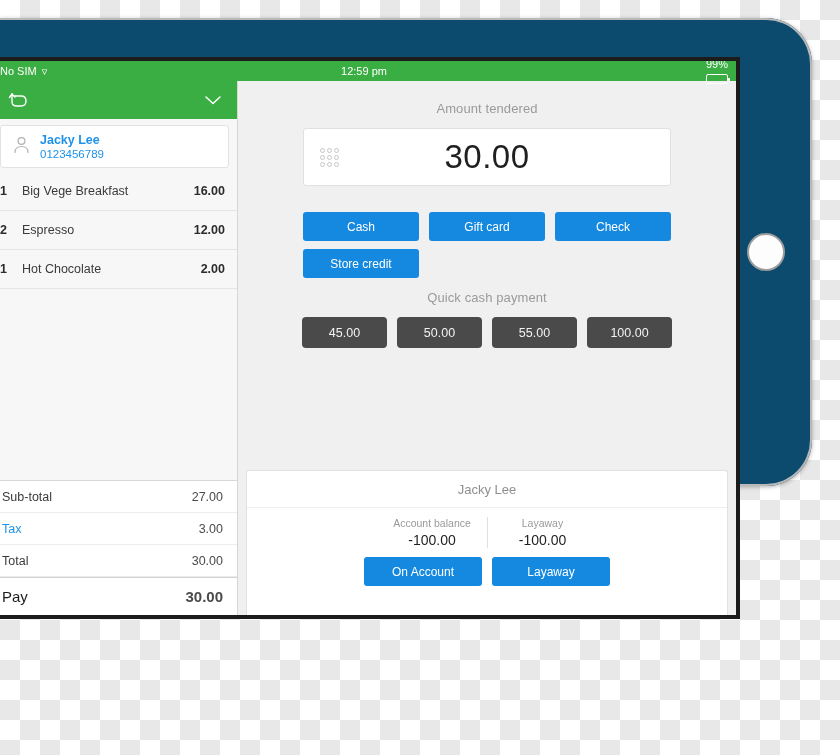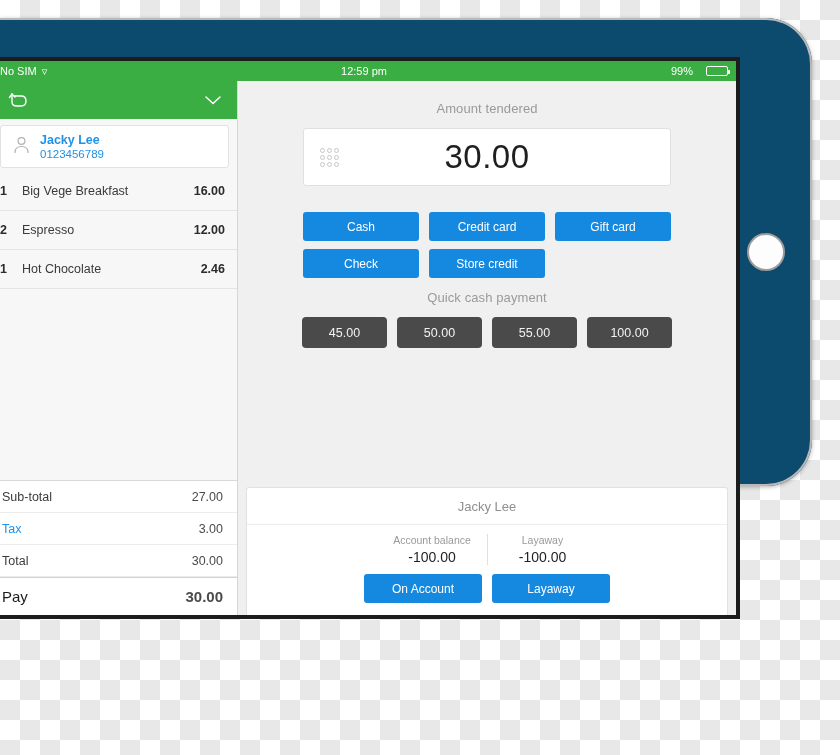--- a/index.html
+++ b/index.html
@@ -87,22 +87,22 @@
   .sb-left { display: flex; align-items: center; gap: 5px; }
   .sb-center {
     position: absolute;
     left: 0; right: 0;
     text-align: center;
     pointer-events: none;
   }
   .sb-right {
     margin-left: auto;
     display: flex;
-    align-items: center;
-    gap: 13px;
+    gap: 4px;
+    flex-direction: column;
   }
   .wifi-glyph { font-size: 11px; line-height: 1; }
   .battery {
     width: 22px; height: 10px;
     border: 1px solid #ffffff;
     border-radius: 2px;
     position: relative;
     padding: 1px;
   }
   .battery::after {
@@ -290,21 +290,21 @@
     border-bottom: none;
     border-radius: 3px 3px 0 0;
   }
   #cp-title {
     text-align: center;
     font-size: 13px;
     color: #8f8f8f;
     padding: 11px 0 10px;
     border-bottom: 1px solid #ededed;
   }
-  #cp-body { padding: 9px 0 12px; }
+  #cp-body { padding: 9px 0 29px; }
   #cp-stats {
     display: flex;
     justify-content: center;
     align-items: stretch;
     margin-bottom: 9px;
   }
   .cp-stat { width: 110px; text-align: center; padding: 0 4px; }
   .cp-stat + .cp-stat { border-left: 1px solid #e0e0e0; }
   .cp-stat-label { font-size: 10.5px; color: #9a9a9a; margin-bottom: 3px; }
   .cp-stat-value { font-size: 14px; color: #1f1f1f; }
@@ -383,21 +383,21 @@
                 <span class="item-price">16.00</span>
               </div>
               <div class="item-row">
                 <span class="item-qty">2</span>
                 <span class="item-name">Espresso</span>
                 <span class="item-price">12.00</span>
               </div>
               <div class="item-row">
                 <span class="item-qty">1</span>
                 <span class="item-name">Hot Chocolate</span>
-                <span class="item-price">2.46</span>
+                <span class="item-price">2.00</span>
               </div>
             </div>
 
           <div id="totals">
               <div class="total-row">
                 <span class="tr-label">Sub-total</span>
                 <span class="tr-value">27.00</span>
               </div>
               <div class="total-row link">
                 <span class="tr-label">Tax</span>
@@ -430,21 +430,20 @@
                   <i></i>
                   <i></i>
                   <i></i>
                   <i></i>
               </span>
               <span id="tender-amount">30.00</span>
             </div>
 
             <div id="pay-buttons">
                 <button class="pay-btn">Cash</button>
-                <button class="pay-btn">Credit card</button>
                 <button class="pay-btn">Gift card</button>
                 <button class="pay-btn">Check</button>
                 <button class="pay-btn">Store credit</button>
               </div>
 
             <div class="section-label">Quick cash payment</div>
 
             <div id="quick-cash-row">
                 <button class="quick-btn">45.00</button>
                 <button class="quick-btn">50.00</button>

